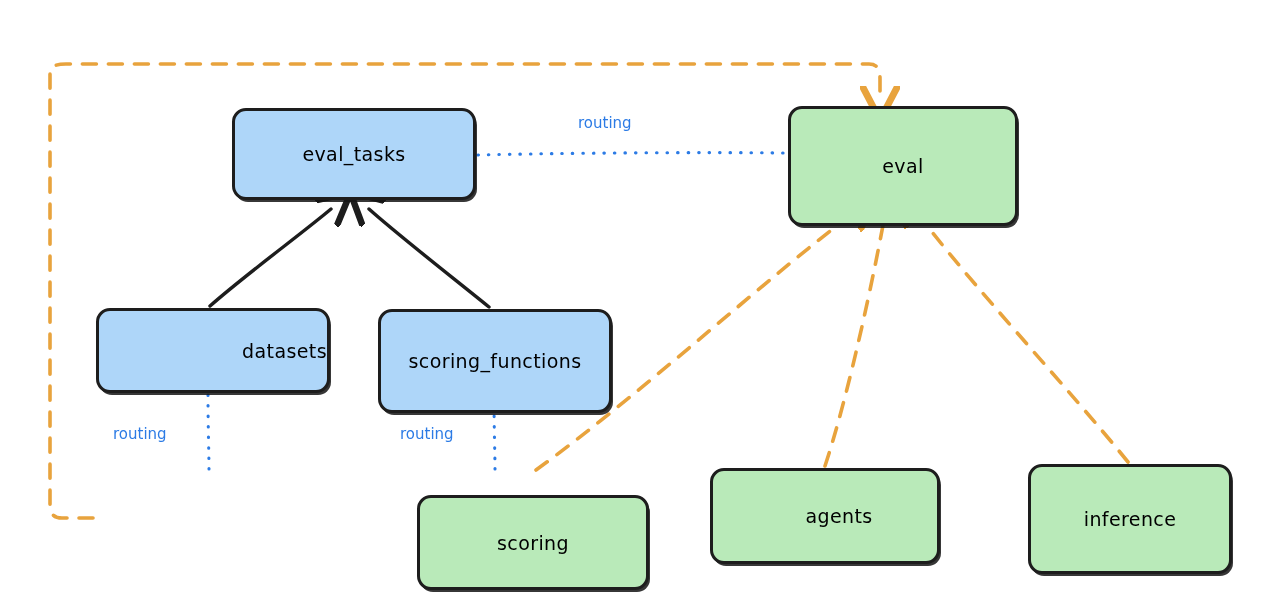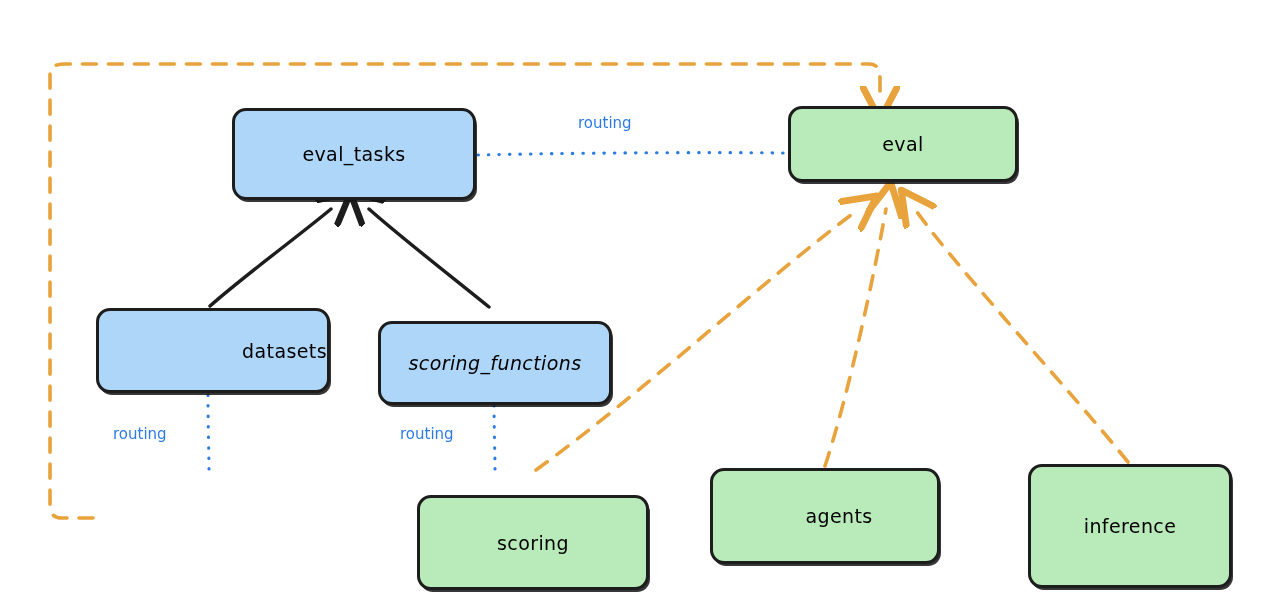--- a/index.html
+++ b/index.html
@@ -83,42 +83,42 @@
 
     <path d="M825,466 C 850,390 875,270 886,209" fill="none" stroke="#e8a33d" stroke-width="3.6" stroke-linecap="round" stroke-dasharray="14 12" marker-end="url(#arrow-orange)"></path>
 
     <path d="M1128,462 C 1070,390 960,272 917,212" fill="none" stroke="#e8a33d" stroke-width="3.6" stroke-linecap="round" stroke-dasharray="14 12" marker-end="url(#arrow-orange)"></path>
   </svg>
 
   <div class="node blue" style="left:232px; top:108px; width:244px; height:92px;">
     <span class="node-label">eval_tasks</span>
   </div>
 
-  <div class="node green" style="left:788px; top:106px; width:230px; height:76px;">
+  <div class="node green" style="left:788px; top:106px; width:230px; height:120px;">
     <span class="node-label">eval</span>
   </div>
 
   <div class="node blue" style="left:96px; top:308px; width:234px; height:85px;justify-content:flex-end;">
     <span class="node-label">datasets</span>
   </div>
 
-  <div class="node blue" style="left:378px; top:321px; width:234px; height:84px;font-style:italic;">
+  <div class="node blue" style="left:378px; top:309px; width:234px; height:104px;">
     <span class="node-label">scoring_functions</span>
   </div>
 
 
   <div class="node green" style="left:385px; top:495px; width:232px; height:95px;margin-left:32px;">
     <span class="node-label">scoring</span>
   </div>
 
   <div class="node green" style="left:710px; top:468px; width:230px; height:96px;padding-left:28px;">
     <span class="node-label">agents</span>
   </div>
 
-  <div class="node green" style="left:1028px; top:464px; width:204px; height:124px;">
+  <div class="node green" style="left:1028px; top:464px; width:204px; height:110px;">
     <span class="node-label">inference</span>
   </div>
 
   <div class="edge-label" style="left:578px; top:114px;">routing</div>
 
   <div class="edge-label" style="left:113px; top:425px;">routing</div>
 
   <div class="edge-label" style="left:400px; top:425px;">routing</div>
 
 </div>

